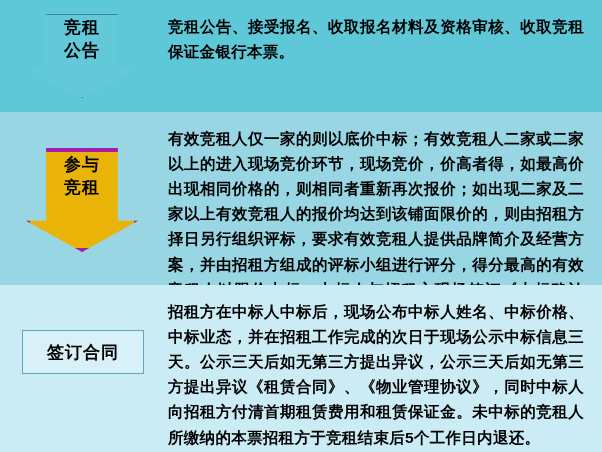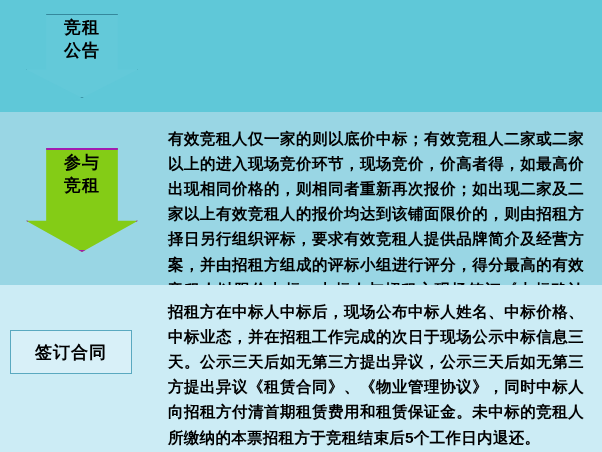--- a/index.html
+++ b/index.html
@@ -73,22 +73,22 @@
   .arrow-1 {
     top: 14px;
     height: 84px;
     background: #63c9d9;
     border: 1px solid #35889c;
     clip-path: polygon(18% 0%, 82% 0%, 82% 66%, 100% 66%, 50% 100%, 0% 66%, 18% 66%);
   }
   .arrow-2 {
     top: 36px;
     height: 104px;
-    background: #84cc16;
-    border: 2px solid #a21caf;
+    background: #eab308;
+    border: 4px solid #a21caf;
     clip-path: polygon(18% 0%, 82% 0%, 82% 70%, 100% 70%, 50% 100%, 0% 70%, 18% 70%);
   }
   .arrow-inner {
     display: flex;
     justify-content: center;
     height: 66%;
     padding-top: 2px;
     box-sizing: border-box;
   }
   .arrow-2 .arrow-inner {
@@ -97,21 +97,21 @@
   .arrow-label {
     font-size: 17px;
     font-weight: bold;
     color: #000000;
     text-align: center;
     line-height: 1.35;
     letter-spacing: 1px;
   }
   .rect-box {
     position: absolute;
-    left: 10px;
+    left: 22px;
     top: 45px;
     width: 122px;
     height: 44px;
     background: #d8f0f8;
     border: 1px solid #5aa9c0;
     box-sizing: border-box;
     display: flex;
     align-items: center;
     justify-content: center;
   }
@@ -131,20 +131,23 @@
     <div class="label-col">
       <div class="arrow-box arrow-1">
         <div class="arrow-inner">
           <div class="arrow-label">
             <span>竞租</span><br>
             <span>公告</span>
           </div>
         </div>
       </div>
     </div>
+    <div class="text-col">
+      <div class="body-text">竞租公告、接受报名、收取报名材料及资格审核、收取竞租保证金银行本票。</div>
+    </div>
   </div>
 
   <div class="band band-2">
     <div class="label-col">
       <div class="arrow-box arrow-2">
         <div class="arrow-inner">
           <div class="arrow-label">
             <span>参与</span><br>
             <span>竞租</span>
           </div>

